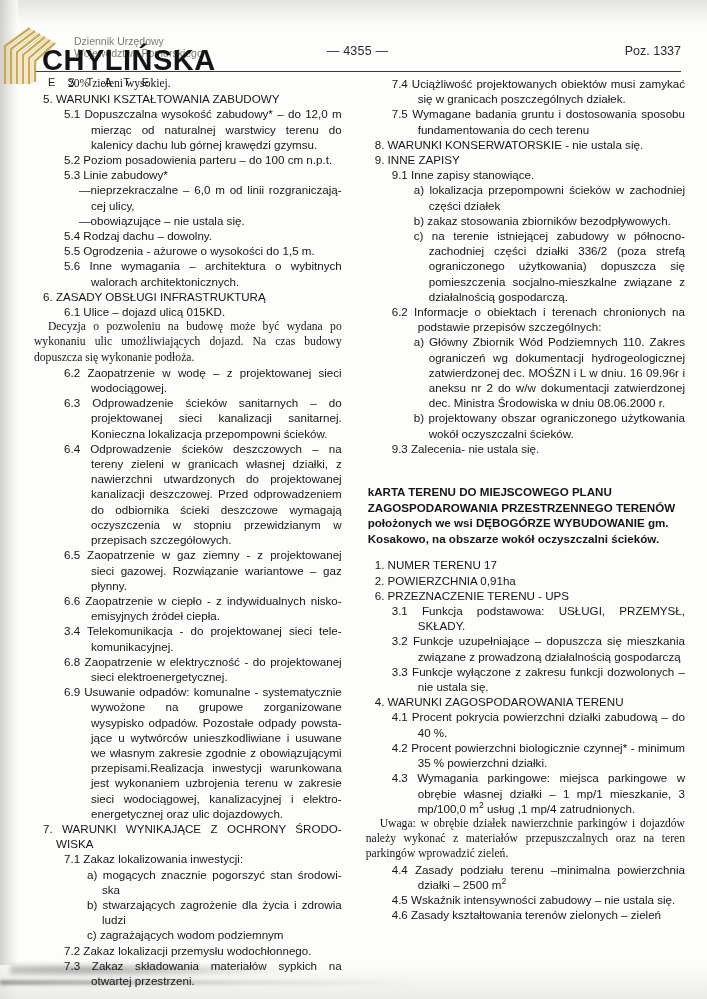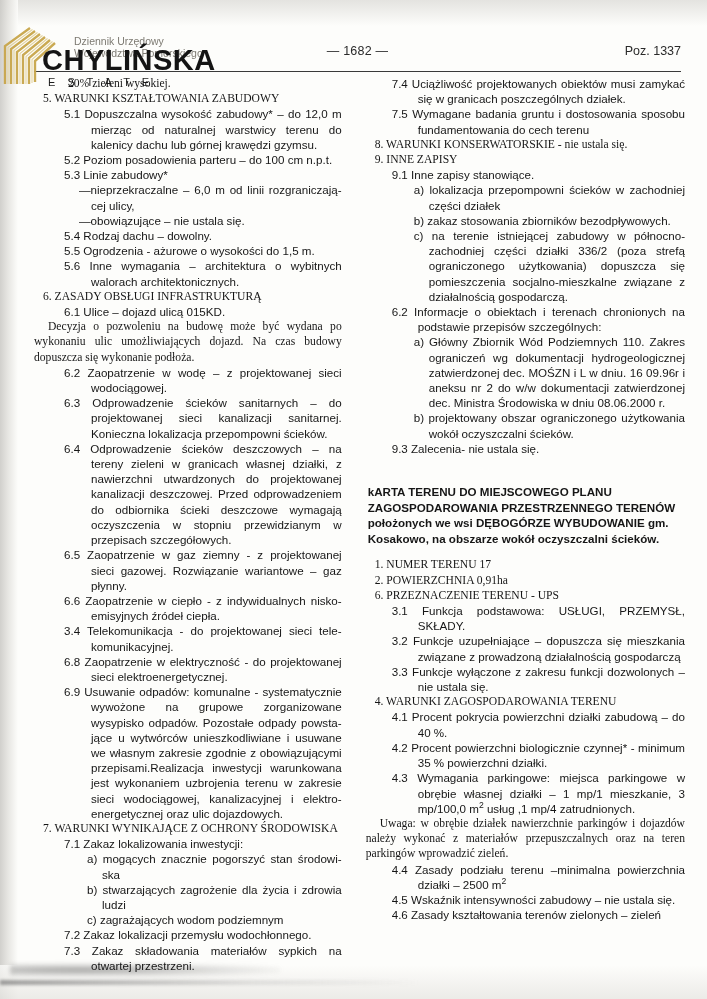--- a/index.html
+++ b/index.html
@@ -148,21 +148,20 @@
     font-size: 11.6px;
     line-height: 15.2px;
     color: #161616;
   }
   .col.right { width: 330px; }
   
   .blk { margin: 0; }
   .lvl1 {            
     padding-left: 22px;
     text-indent: -13px;
-    font-family: Liberation Serif, serif;
   }
   .lvl2 {            
     padding-left: 57px;
     text-indent: -27px;
   }
   .lvl2b {           
     padding-left: 52px;
     text-indent: -26px;
   }
   .lvl3 {            
@@ -203,21 +202,21 @@
   <div id="paper-edge-bottom"></div>
   <div id="scan-smudge"></div>
   <div id="scan-smudge2"></div>
 
   <div id="header">
     <div class="head-row">
       <div id="journal-title">
         <div>Dziennik Urzędowy</div>
         <div>Województwa Pomorskiego</div>
       </div>
-      <div id="page-number">— 1682 —</div>
+      <div id="page-number">— 4355 —</div>
       <div id="poz-number">Poz. 1337</div>
     </div>
   </div>
   <div id="header-rule"></div>
 
   <div id="watermark">
     <svg id="wm-fan" viewBox="0 0 78 62">
       <g stroke="#c8a64b" stroke-width="2.4" fill="none" opacity="0.95">
         <path d="M5 60 L5 22 L30 4"></path>
         <path d="M11 60 L11 25 L35 7"></path>

